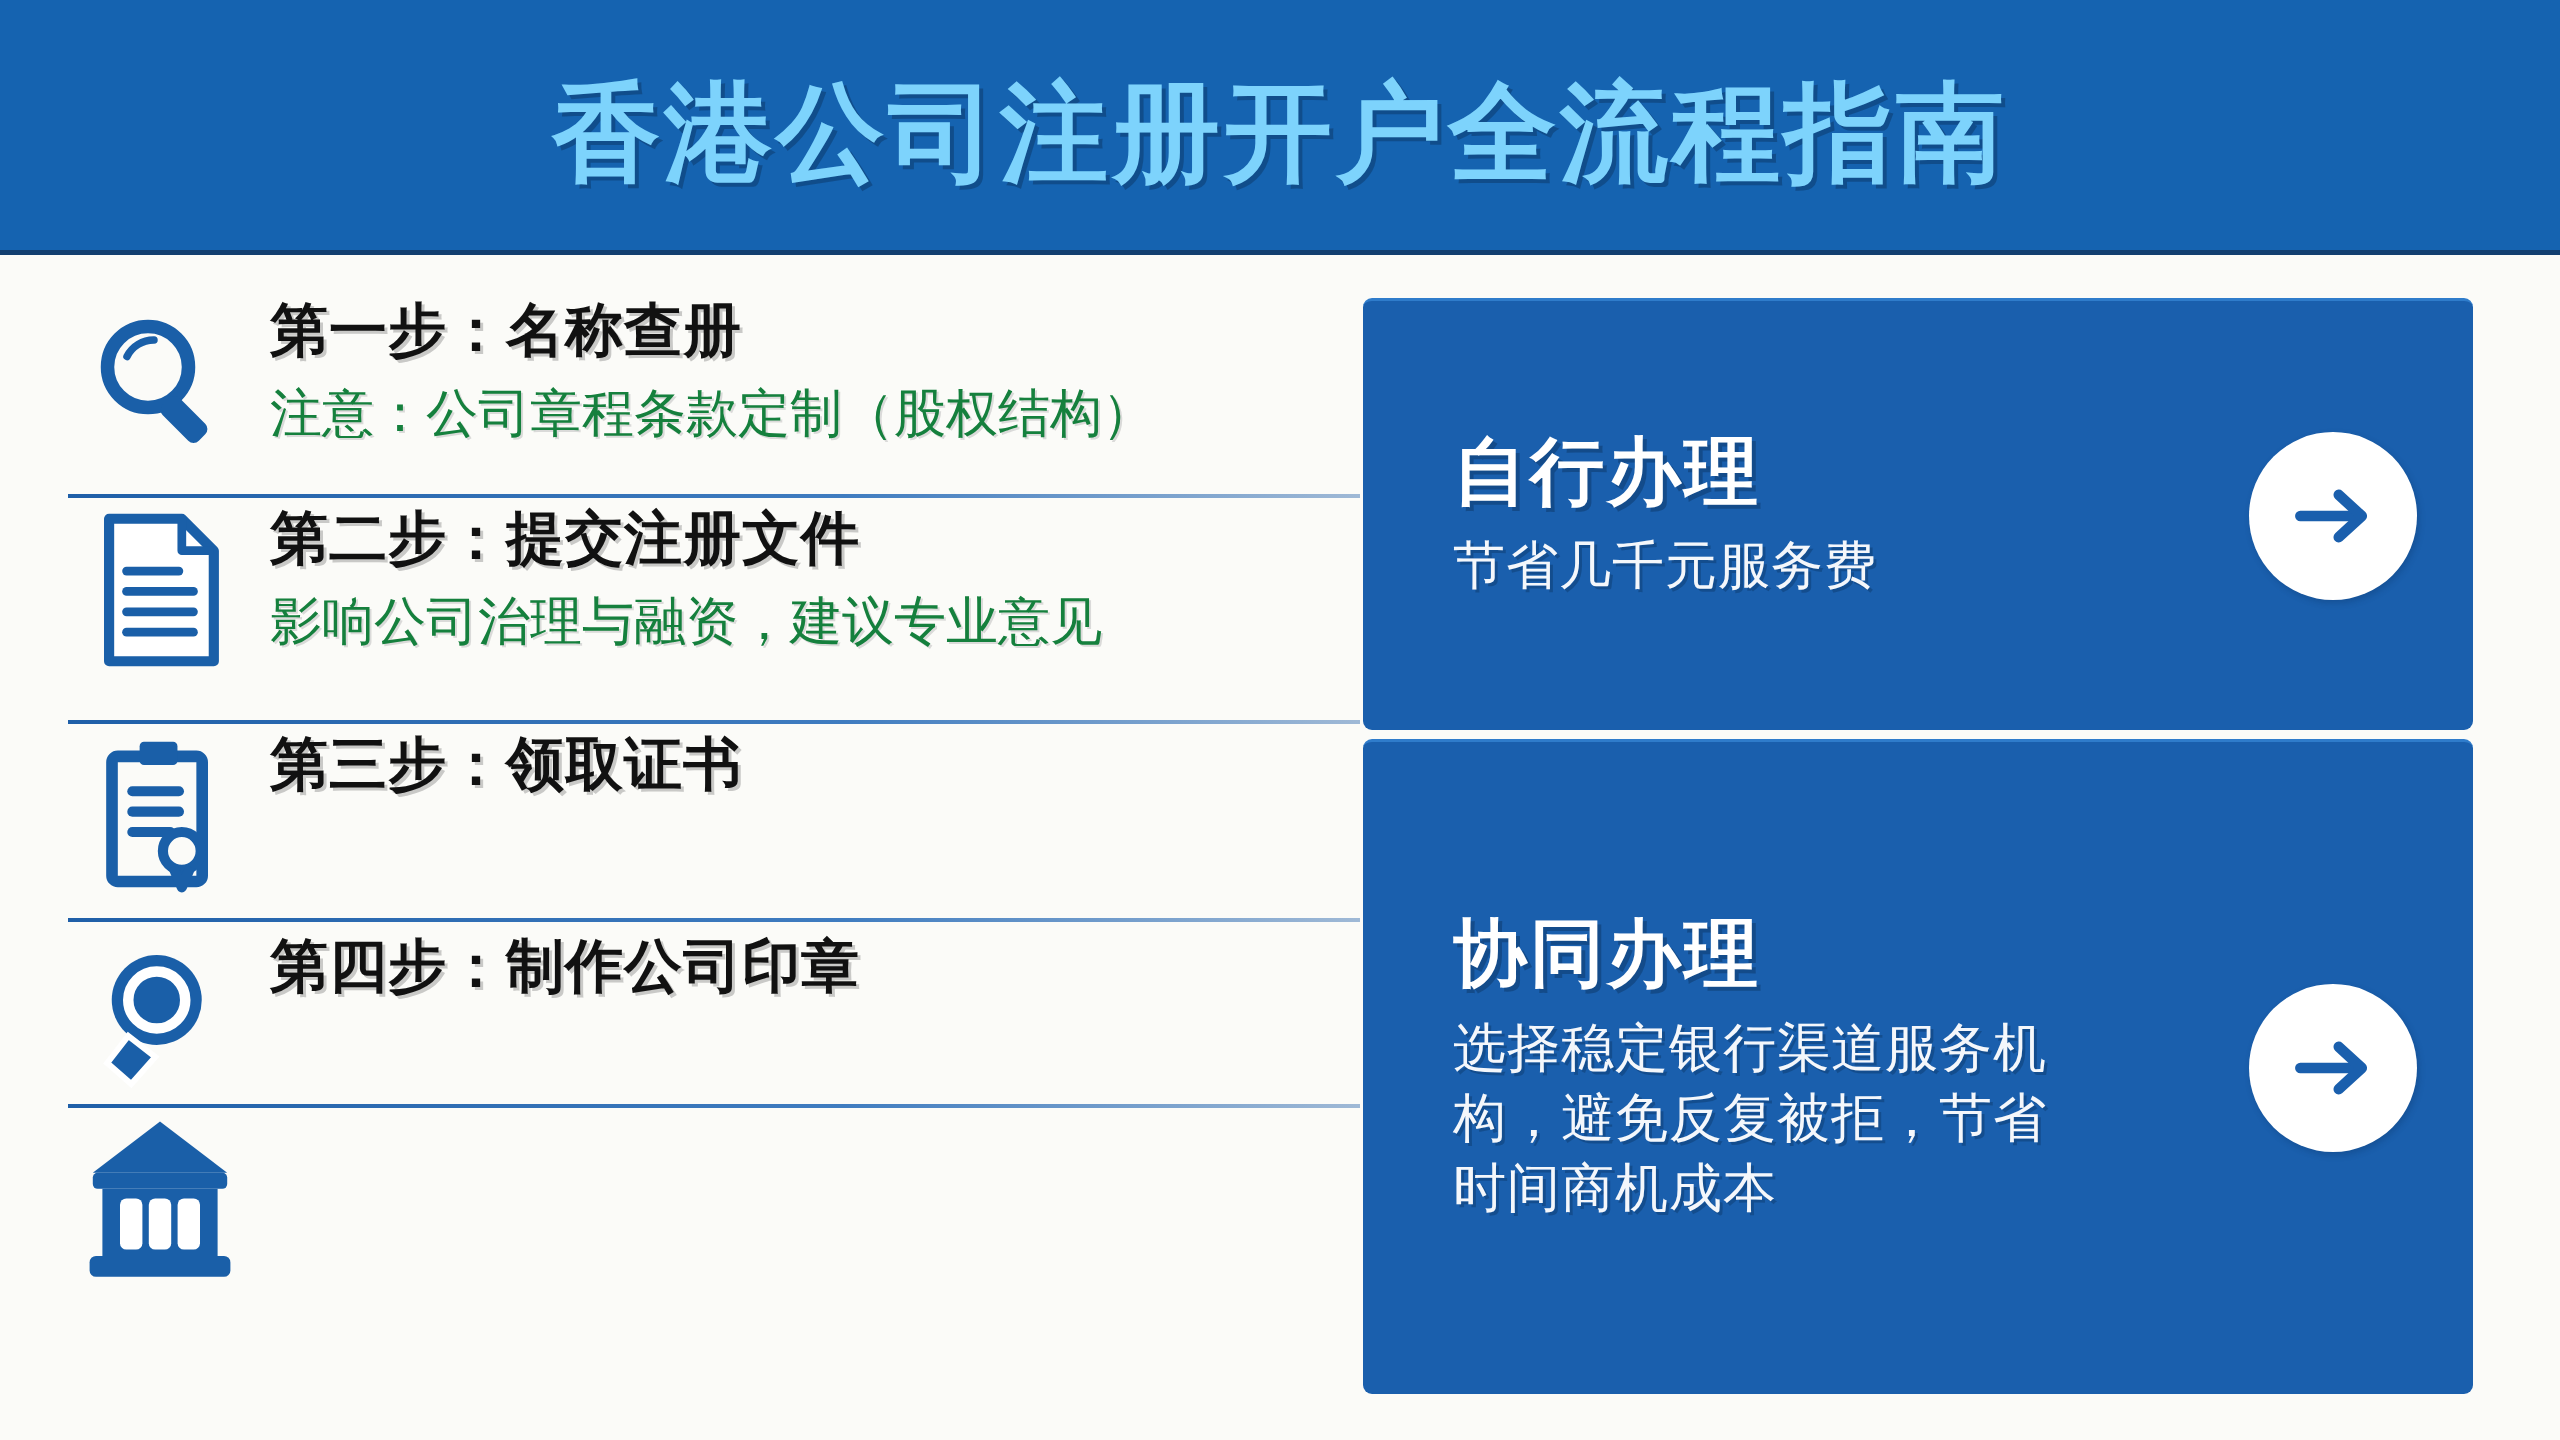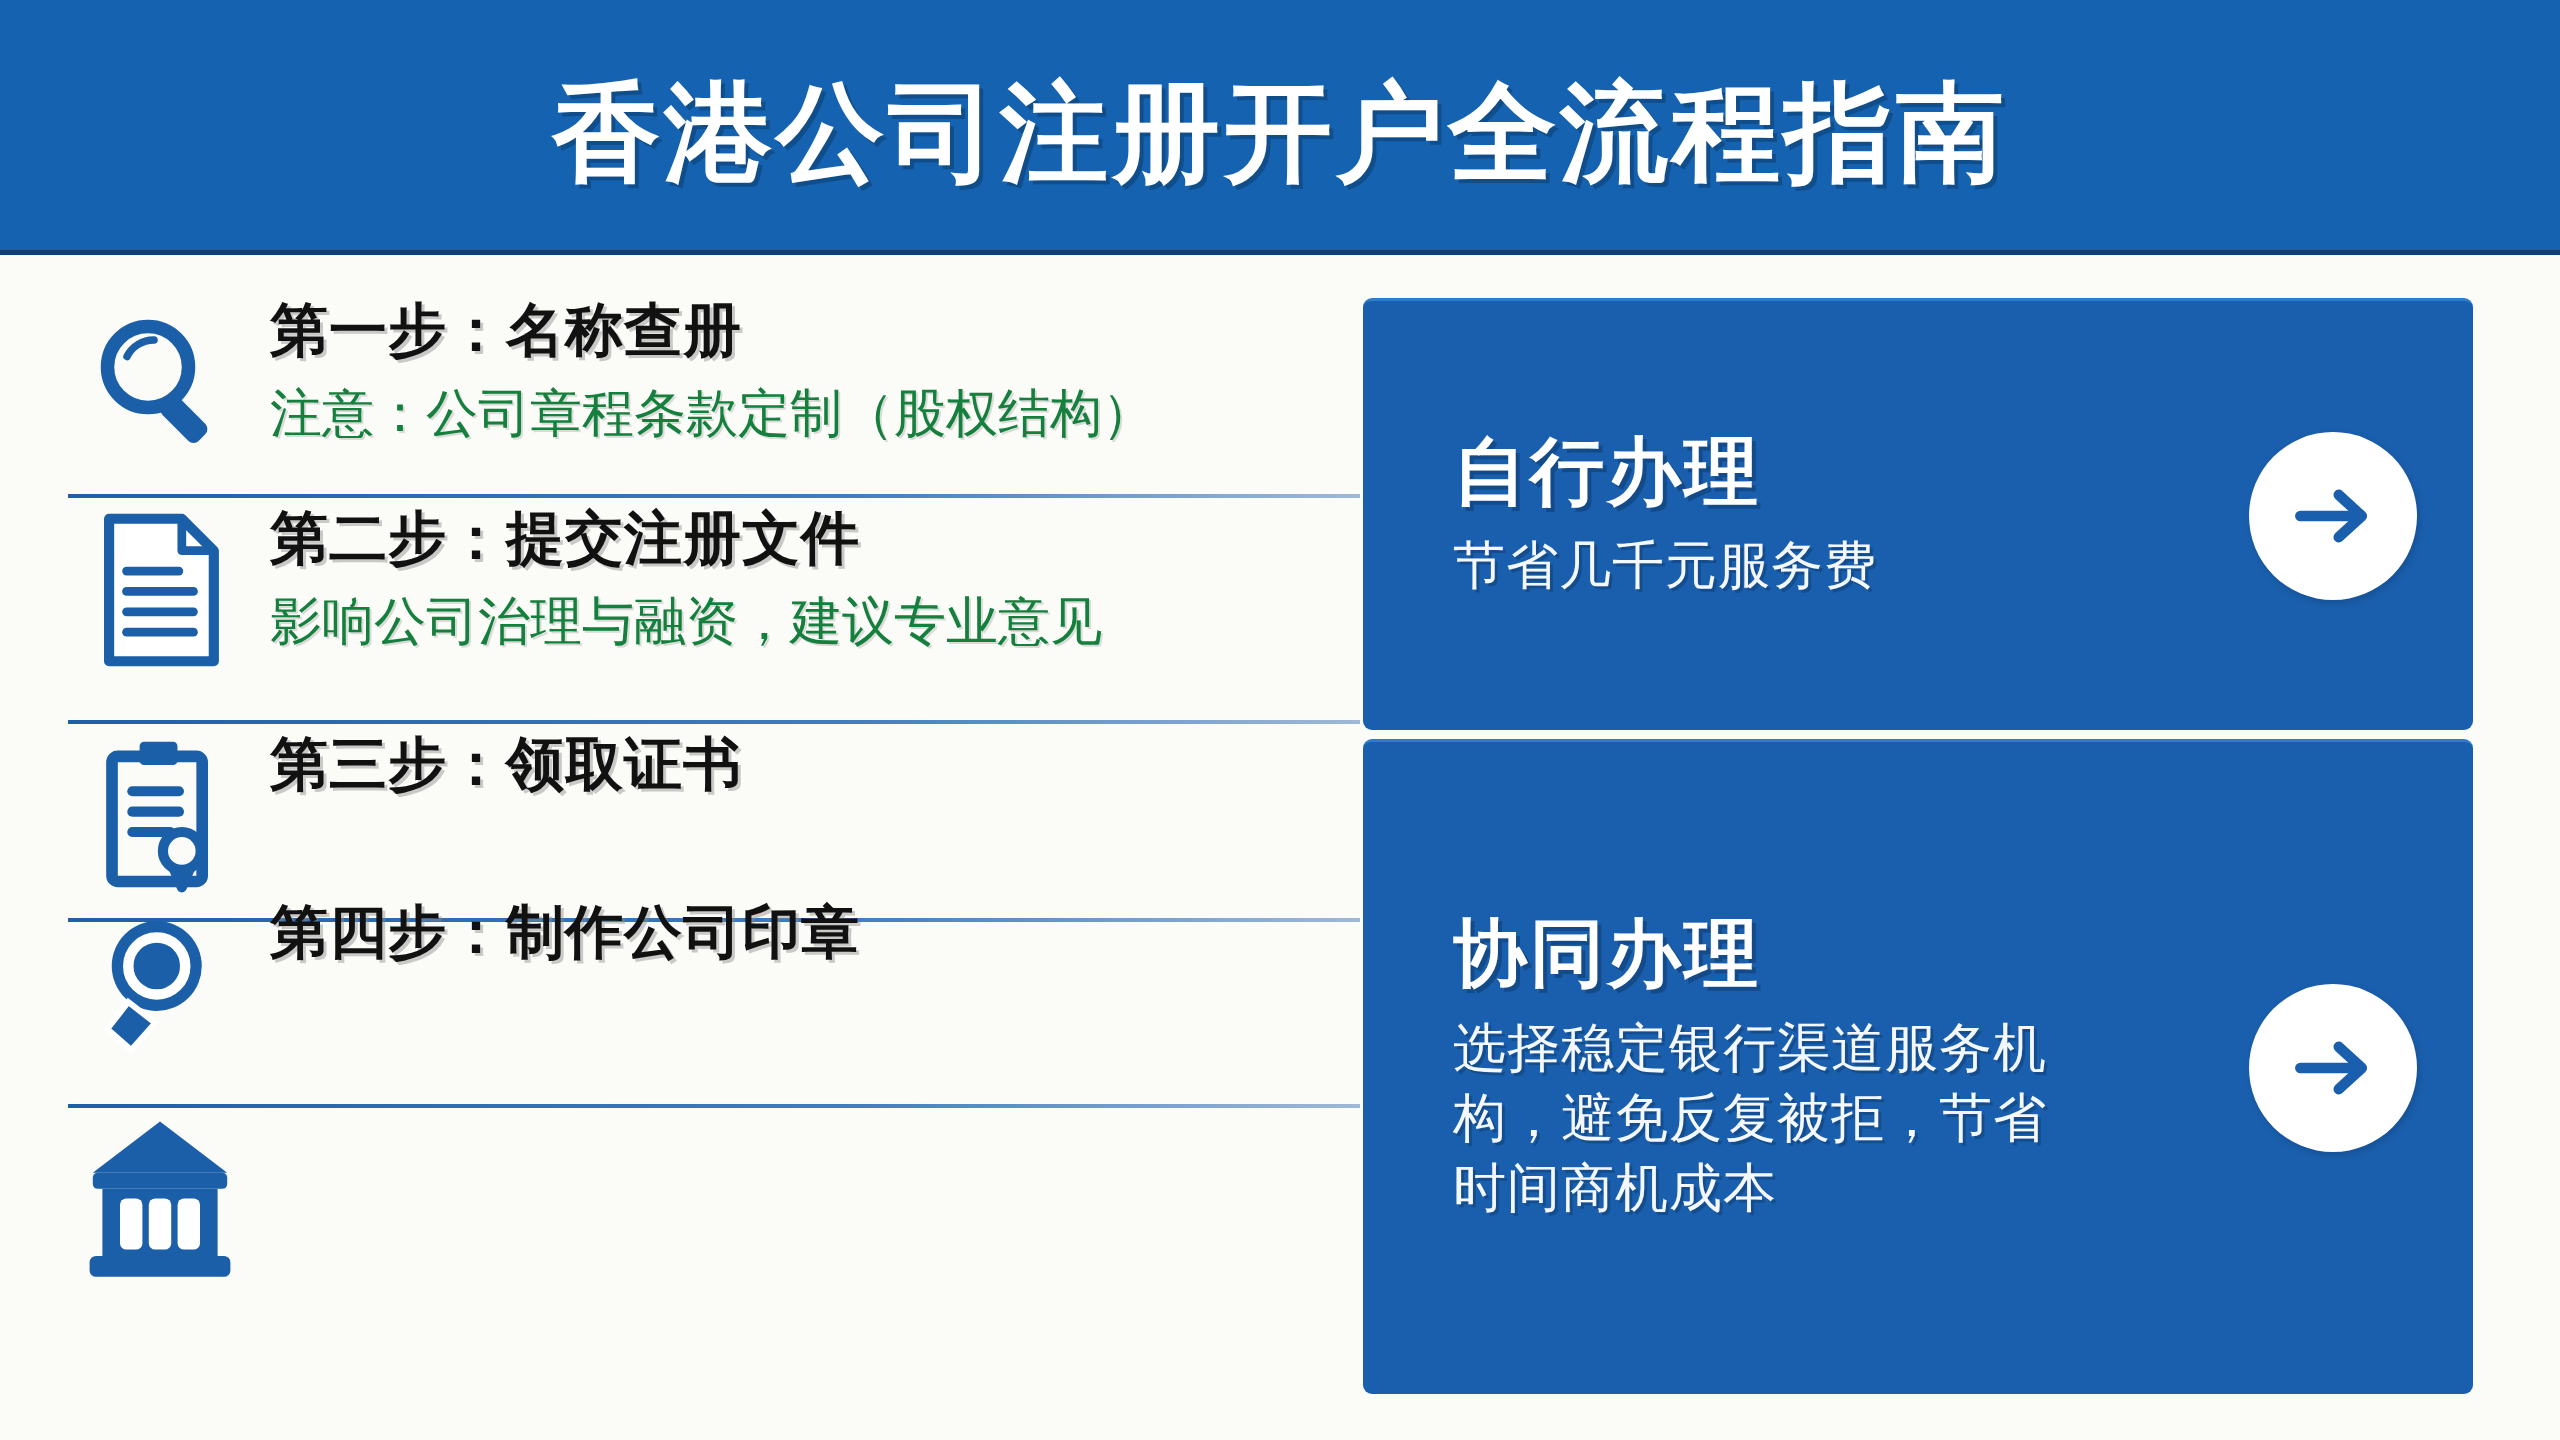--- a/index.html
+++ b/index.html
@@ -36,21 +36,21 @@
   }
   .header-underline {
     position: absolute;
     left: 0;
     top: 250px;
     width: 2560px;
     height: 5px;
     background: #123f70;
   }
   .header-title {
-    color: #ffffff;
+    color: #7dd3fc;
     font-size: 108px;
     font-weight: 700;
     letter-spacing: 4px;
     line-height: 1;
     text-shadow: 4px 4px 0 rgba(12,50,95,0.45);
     white-space: nowrap;
     transform: translateY(8px);
   }
 
   
@@ -65,21 +65,21 @@
   .step-row {
     position: absolute;
     left: 0;
     width: 1300px;
     display: flex;
     align-items: flex-start;
   }
   .step-row[data-row="0"] { top: 10px;   height: 200px; }
   .step-row[data-row="1"] { top: 218px;  height: 218px; }
   .step-row[data-row="2"] { top: 444px;  height: 190px; }
-  .step-row[data-row="3"] { top: 612px;  height: 178px; }
+  .step-row[data-row="3"] { top: 646px;  height: 178px; }
   .step-row[data-row="4"] { top: 828px;  height: 270px; }
 
   .divider {
     position: absolute;
     left: 8px;
     width: 1292px;
     height: 4px;
     background: linear-gradient(to right, #1f5fa8, #3f7cc0 60%, #9fb9d6);
   }
   .divider[data-d="0"] { top: 212px; }

